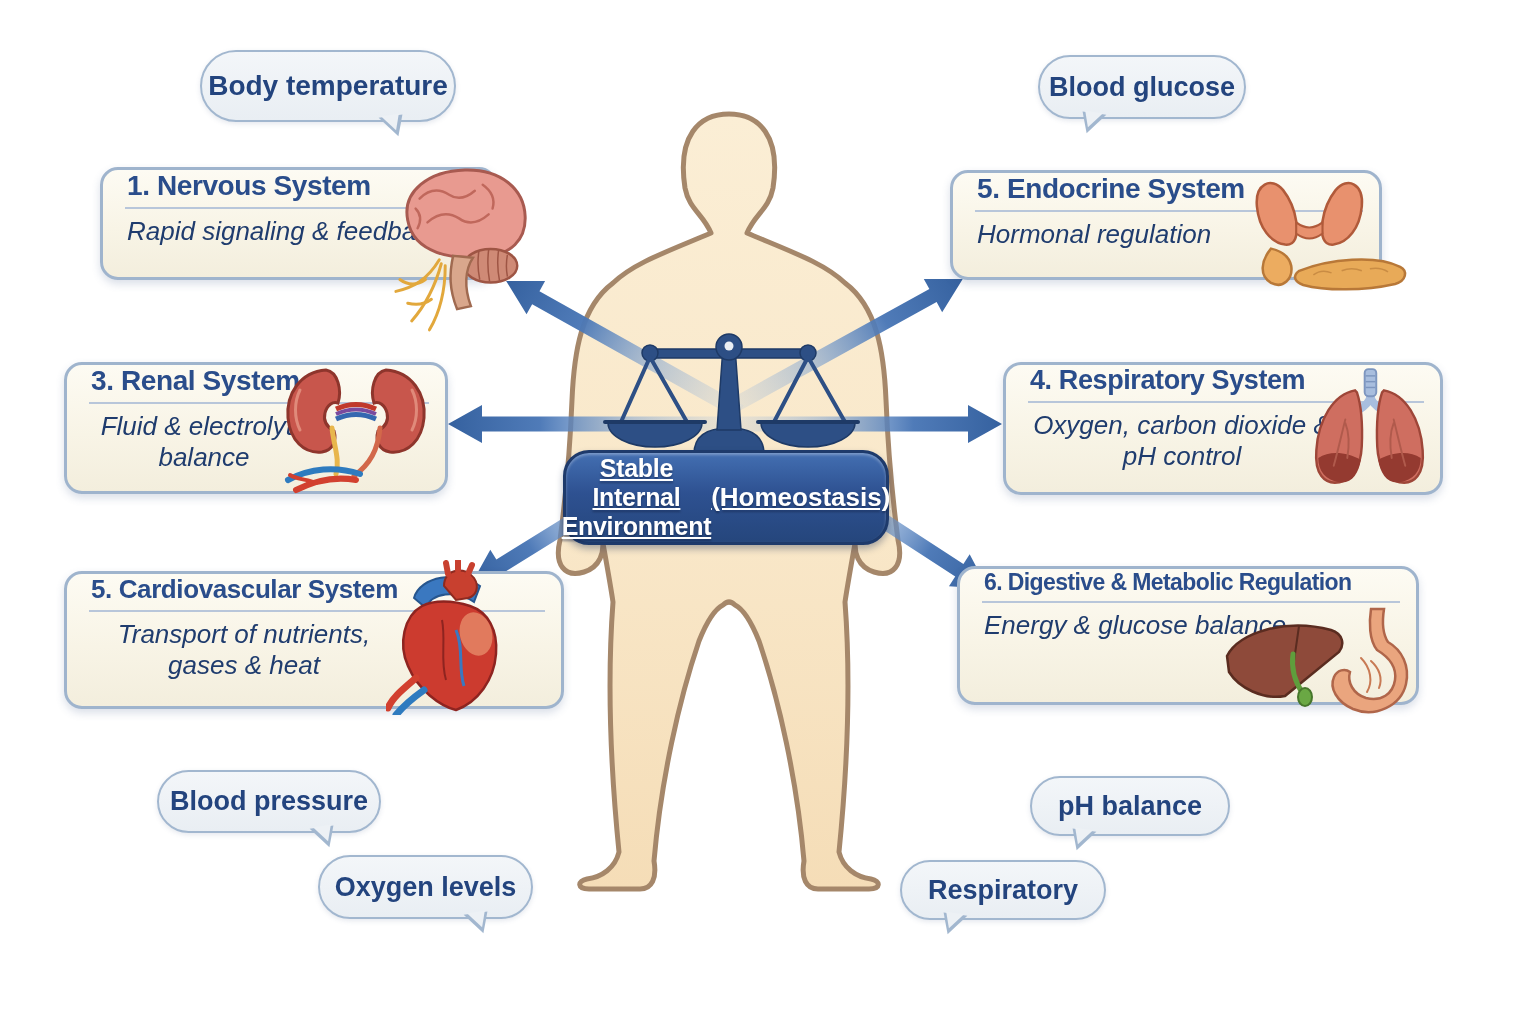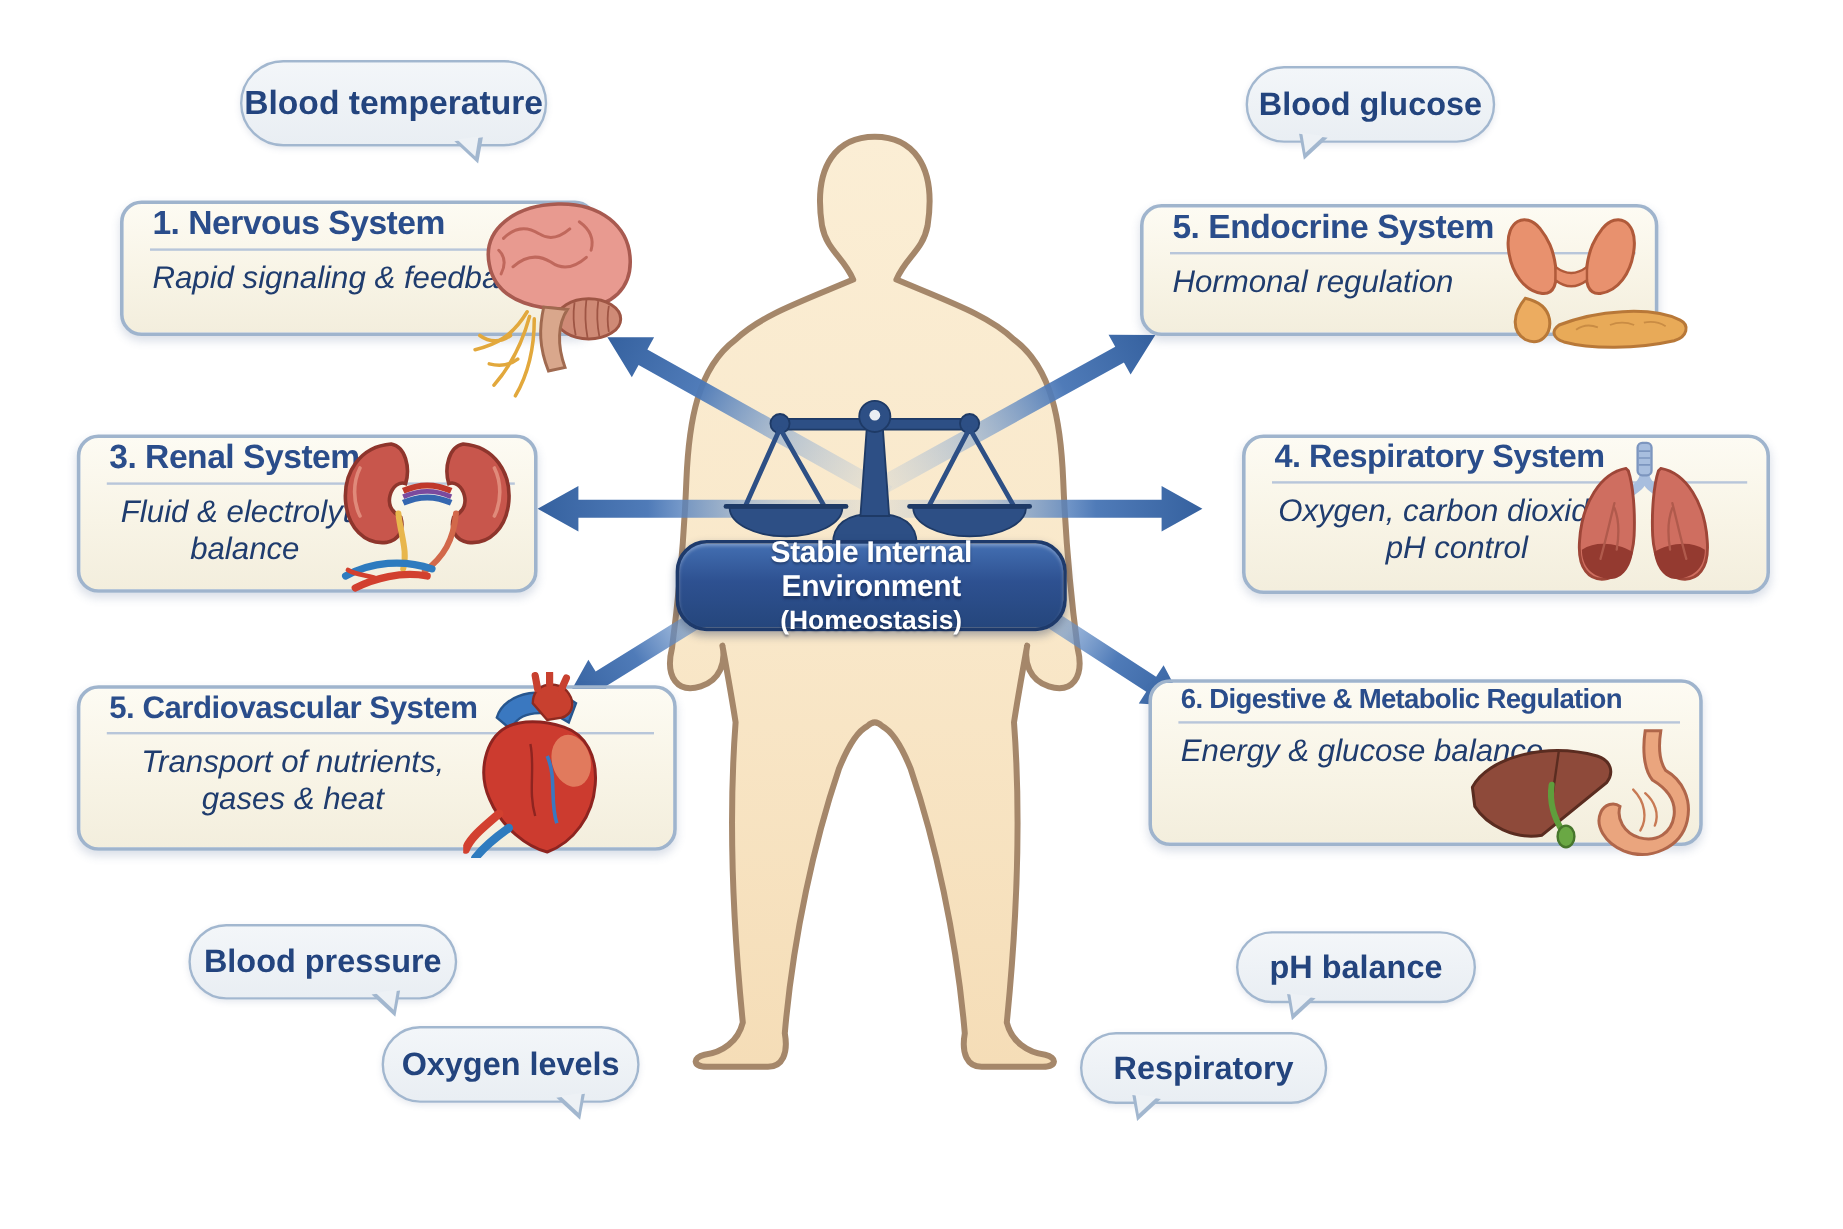--- a/index.html
+++ b/index.html
@@ -38,31 +38,32 @@
     box-shadow:0 2px 5px rgba(80,100,140,0.15);
   }
   .bubble::before,.bubble::after { content:""; position:absolute; width:0; height:0; }
   .tail-br::before { bottom:-17px; right:20%; border-left:17px solid transparent; border-right:7px solid transparent; border-top:21px solid #a2b7cf; transform:rotate(-8deg); }
   .tail-br::after  { bottom:-11px; right:21.5%; border-left:13px solid transparent; border-right:5px solid transparent; border-top:16px solid #edf1f5; transform:rotate(-8deg); }
   .tail-bl::before { bottom:-17px; left:20%; border-right:17px solid transparent; border-left:7px solid transparent; border-top:21px solid #a2b7cf; transform:rotate(8deg); }
   .tail-bl::after  { bottom:-11px; left:21.5%; border-right:13px solid transparent; border-left:5px solid transparent; border-top:16px solid #edf1f5; transform:rotate(8deg); }
 
   
   .pill {
-    position:absolute; left:563px; top:450px; width:326px; height:76px; z-index:4;
+    position:absolute; left:563px; top:450px; width:326px; height:95px; z-index:4;
     box-sizing:border-box;
     background:linear-gradient(180deg,#436fb2 0%,#2e5191 45%,#25467c 100%);
     border:3px solid #1e3a6b; border-radius:26px;
-    display:flex; flex-direction:column; align-items:center; justify-content:center;
+    display:flex; flex-direction:row; align-items:center; justify-content:center;
     color:#ffffff; text-align:center;
     box-shadow:0 4px 7px rgba(25,45,85,0.35), inset 0 2px 3px rgba(255,255,255,0.30);
+    text-decoration:underline;
   }
   .pill div { font-weight:bold; text-shadow:0 2px 2px rgba(10,25,55,0.45); }
   .pill-l1 { font-size:25px; letter-spacing:-0.3px; }
-  .pill-l2 { font-size:22px; }
+  .pill-l2 { font-size:26px; }
 
   .organ { position:absolute; z-index:3; }
 </style>
 </head>
 <body>
 
 <div class="canvas">
 
   <svg class="base-svg" width="1536" height="1024" viewBox="0 0 1536 1024">
     <defs>
@@ -161,21 +162,21 @@
     <div class="sys-div"></div>
     <div class="sys-sub">Hormonal regulation</div>
   </div>
 
   <div class="sys" style="left:64px;top:362px;width:384px;height:132px;">
     <div class="sys-title" style="font-size:28px;">3. Renal System</div>
     <div class="sys-div"></div>
     <div class="sys-sub sub-center" style="width:250px;">Fluid &amp; electrolyte balance</div>
   </div>
 
-  <div class="sys" style="left:1003px;top:362px;width:440px;height:133px;margin-left:32px;">
+  <div class="sys" style="left:1003px;top:362px;width:440px;height:133px;">
     <div class="sys-title" style="font-size:27px;">4. Respiratory System</div>
     <div class="sys-div"></div>
     <div class="sys-sub sub-center" style="width:300px;margin-left:14px;">Oxygen, carbon dioxide &amp; pH control</div>
   </div>
 
   <div class="sys" style="left:64px;top:571px;width:500px;height:138px;">
     <div class="sys-title" style="font-size:26px;">5. Cardiovascular System</div>
     <div class="sys-div"></div>
     <div class="sys-sub sub-center" style="width:310px;margin-left:10px;">Transport of nutrients, gases &amp; heat</div>
   </div>
@@ -286,21 +287,21 @@
     <path d="M72,48 C70,62 74,76 82,88" fill="none" stroke="#5f9e3c" stroke-width="5" stroke-linecap="round"></path>
     <ellipse cx="84" cy="91" rx="7" ry="9" fill="#6aa844" stroke="#47762c" stroke-width="2"></ellipse>
     <path d="M150,3 L163,3 C161,16 161,27 167,36 C181,44 189,60 185,78 C180,100 154,112 132,103 C116,96 108,82 113,71 C116,64 124,62 129,66 C126,76 132,88 145,92 C160,96 172,88 174,74 C176,60 166,50 156,44 C148,34 148,16 150,3 Z" fill="#eaa57e" stroke="#b0664a" stroke-width="2.5"></path>
     <g fill="none" stroke="#c87a54" stroke-width="2" stroke-linecap="round">
       <path d="M150,55 C158,62 162,72 158,82"></path>
         <path d="M140,52 C150,62 152,76 146,86"></path>
     </g>
   </svg>
 
   <div class="bubble tail-br" style="left:200px;top:50px;width:256px;height:72px;font-size:28px;">
-    <span>Blood temperature</span>
+    <span>Body temperature</span>
   </div>
   <div class="bubble tail-bl" style="left:1038px;top:55px;width:208px;height:64px;">
     <span>Blood glucose</span>
   </div>
   <div class="bubble tail-br" style="left:157px;top:770px;width:224px;height:63px;">
     <span>Blood pressure</span>
   </div>
   <div class="bubble tail-br" style="left:318px;top:855px;width:215px;height:64px;">
     <span>Oxygen levels</span>
   </div>

